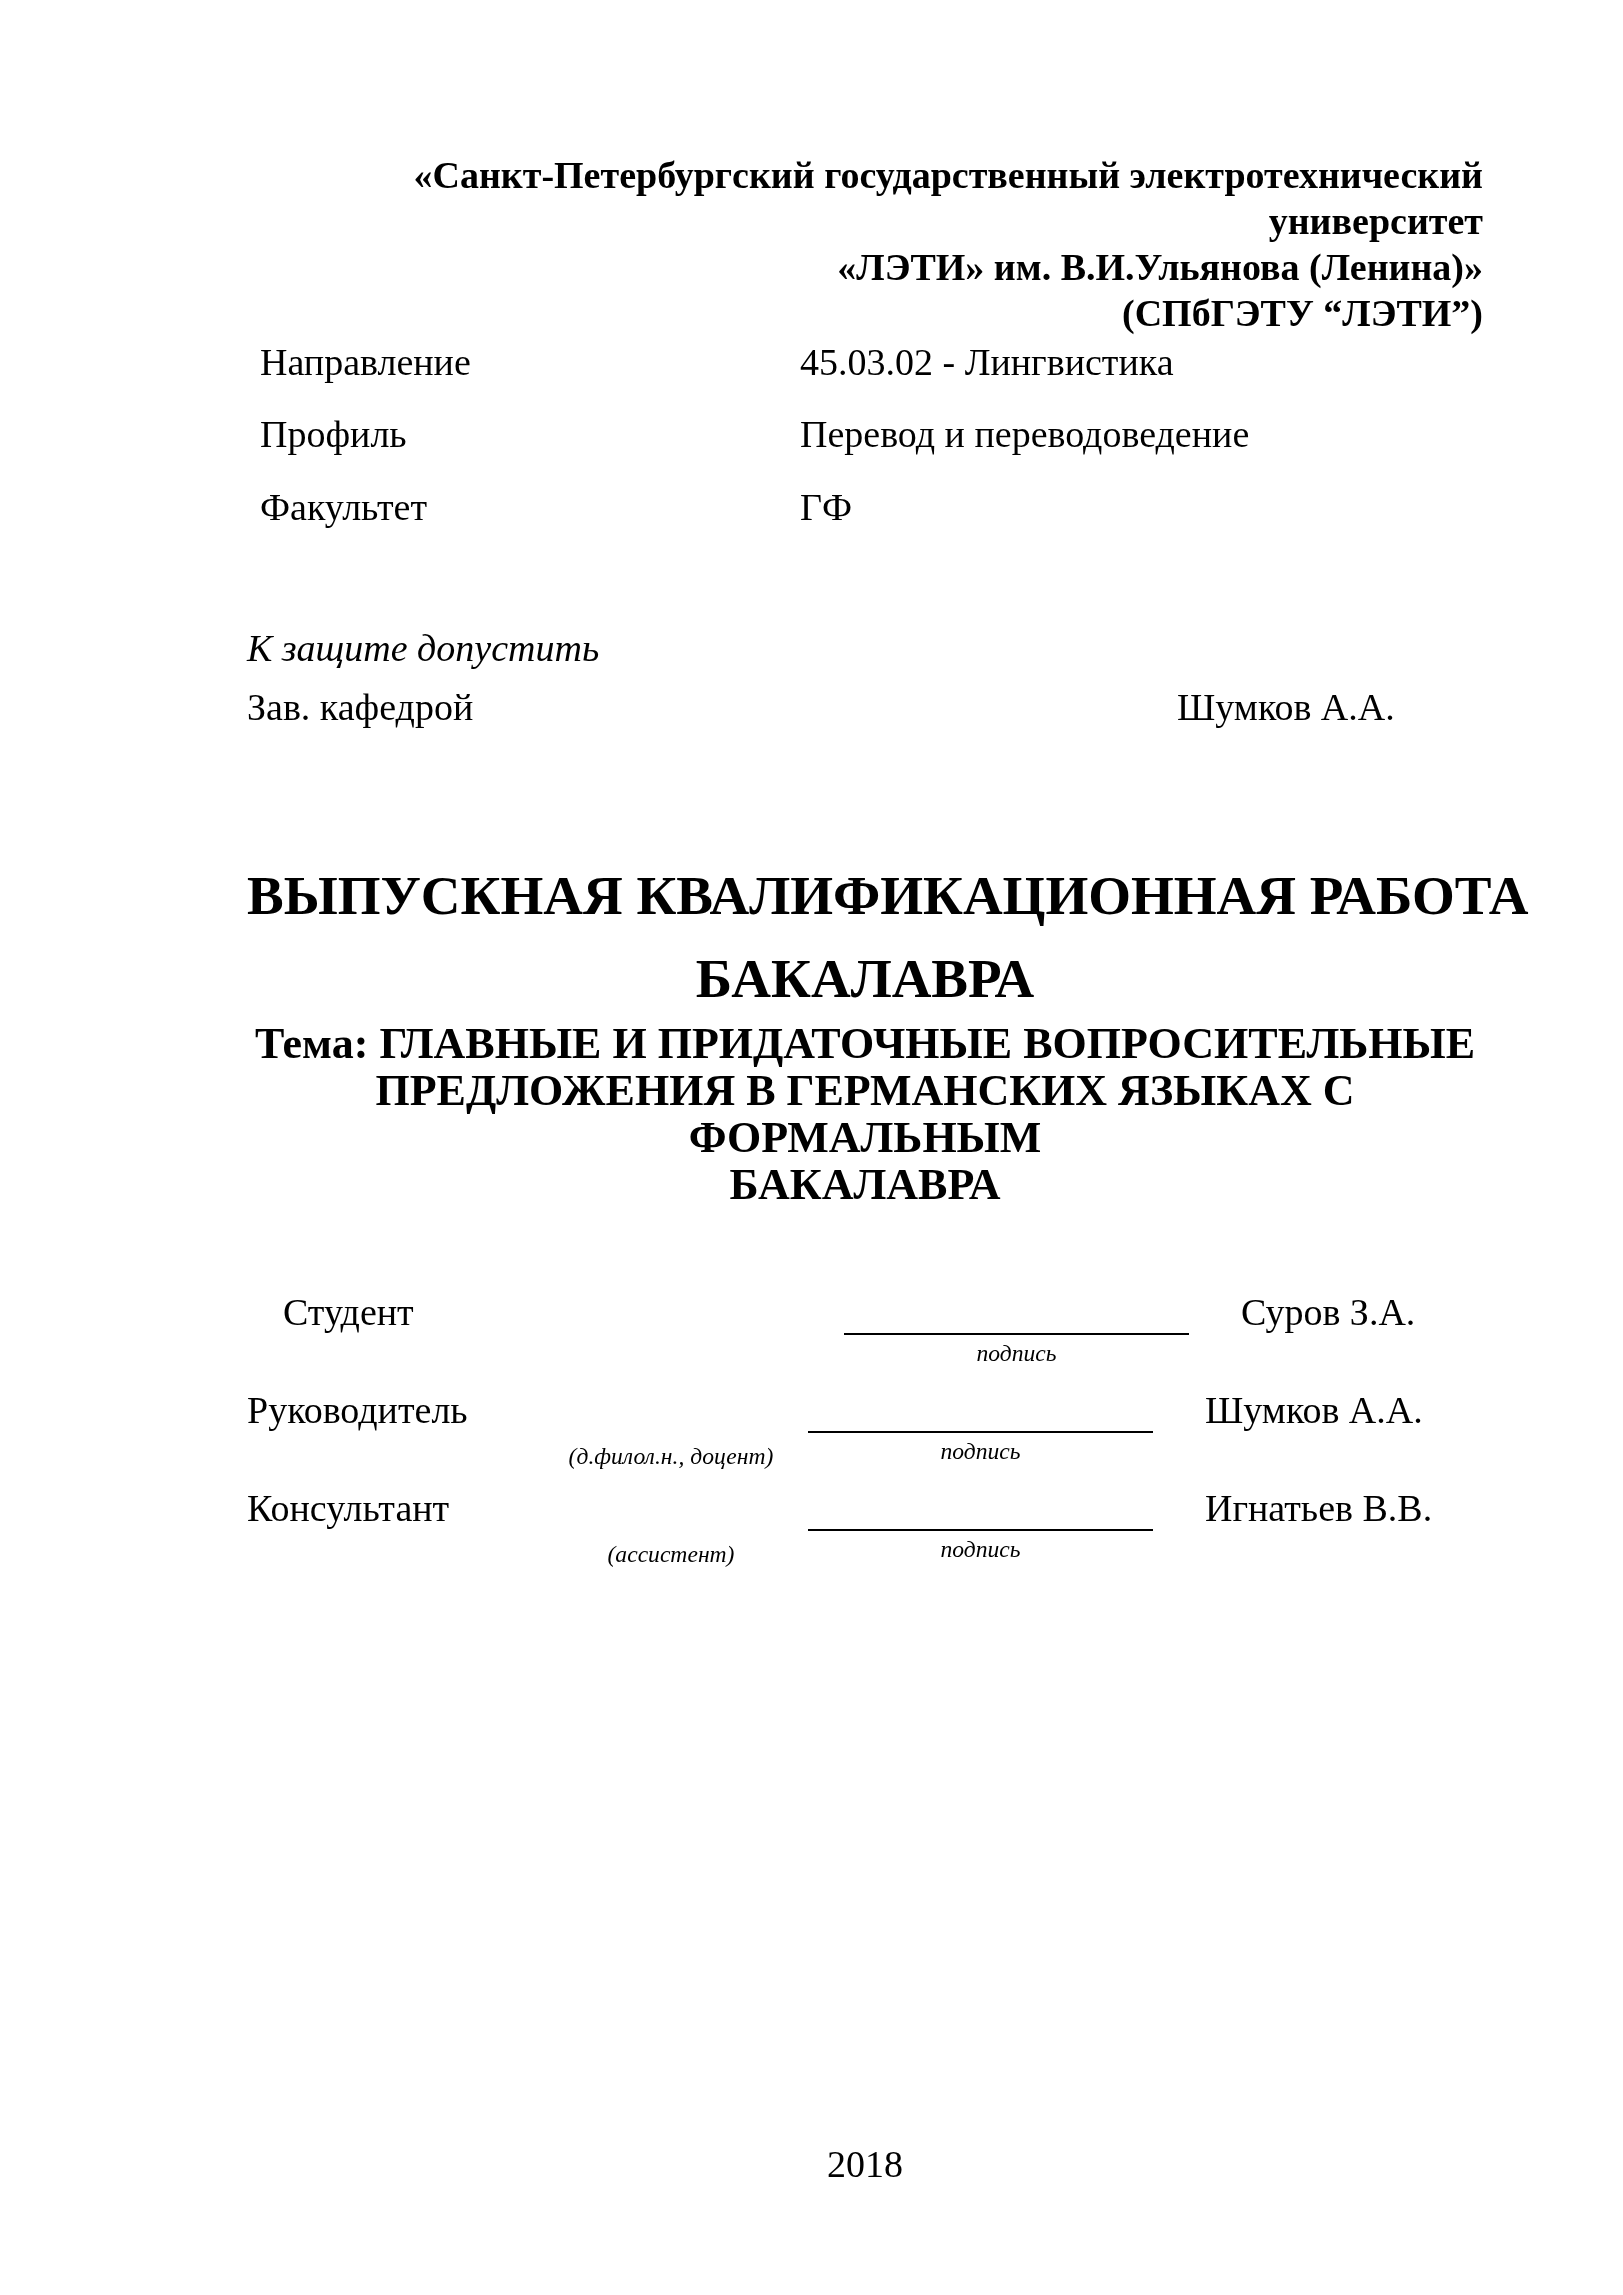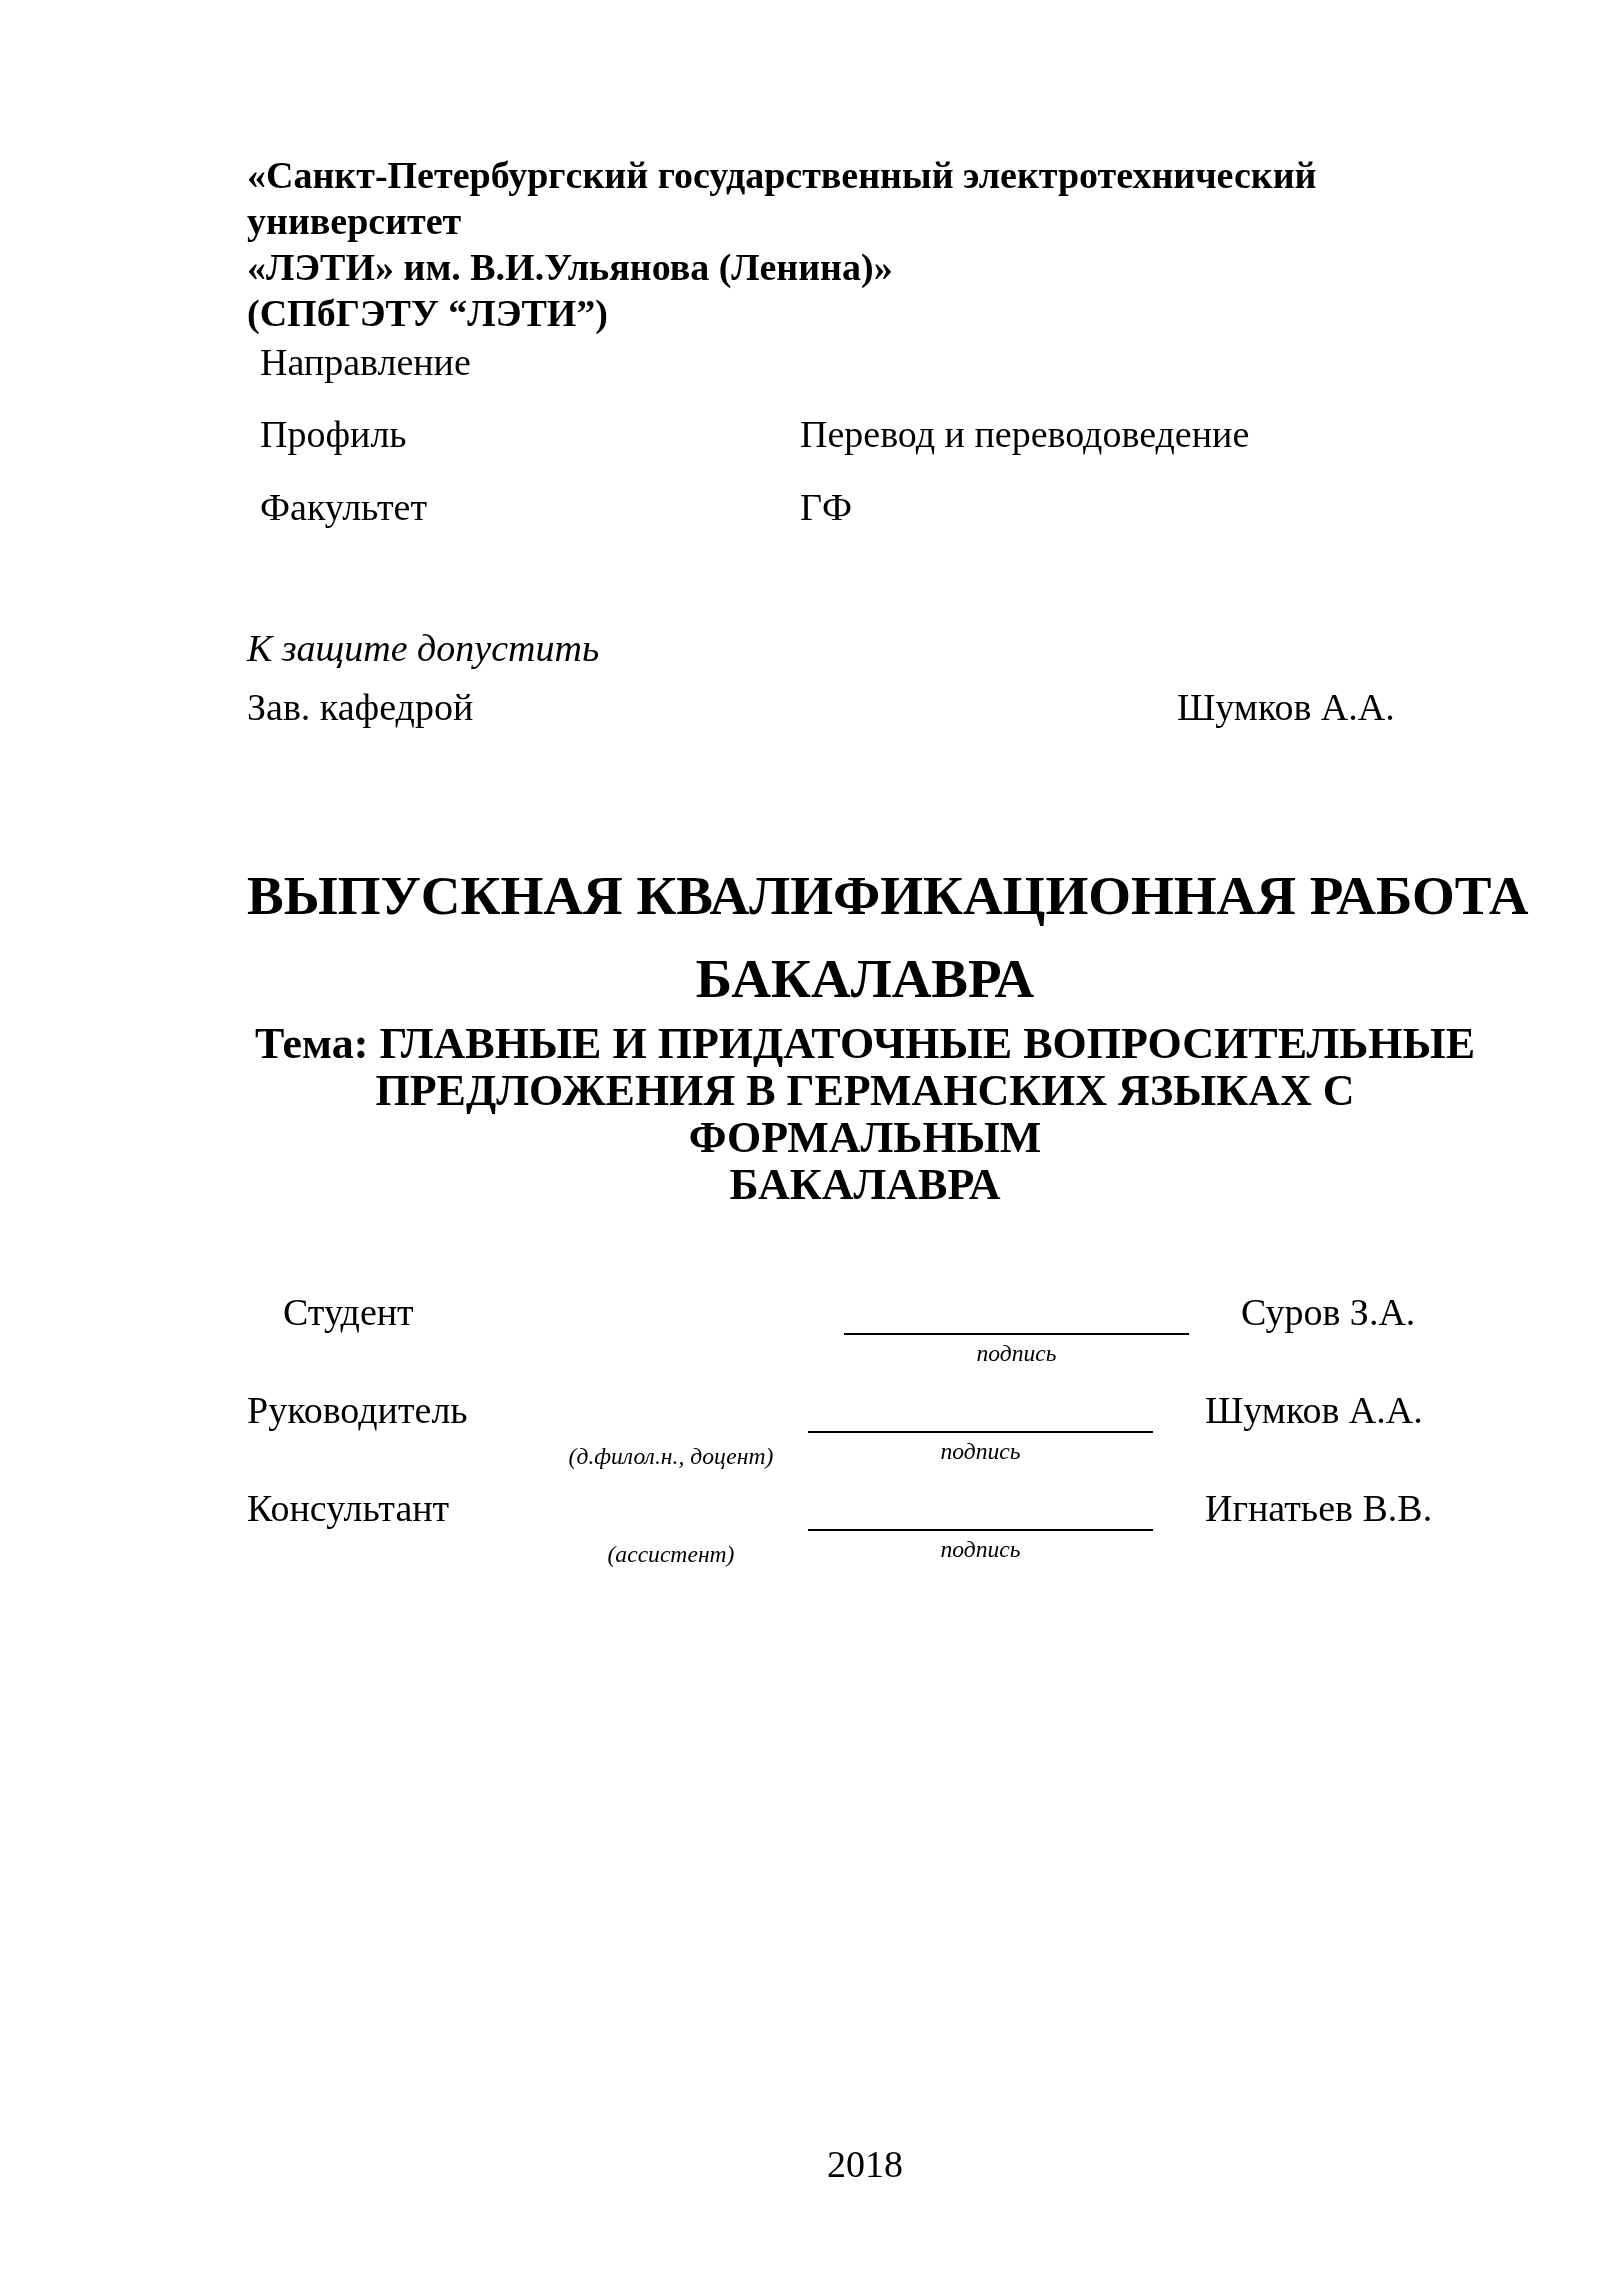--- a/index.html
+++ b/index.html
@@ -9,21 +9,21 @@
     height: 2295px;
     background: #ffffff;
     color: #000000;
     font-family: "Liberation Serif", "DejaVu Serif", serif;
     overflow: hidden;
   }
   
   .univ-header {
     position: absolute;
     top: 152px; left: 247px; width: 1236px;
-    text-align: left;
+    text-align: right;
     font-weight: bold;
     font-size: 38px;
     line-height: 46px;
   }
   
   .spec-row { position: absolute; left: 247px; width: 1236px; height: 46px; font-size: 38px; line-height: 44px; }
   .spec-row.r1 { top: 340px; }
   .spec-row.r2 { top: 412px; }
   .spec-row.r3 { top: 485px; }
   .spec-row.r4 { top: 557px; }
@@ -79,20 +79,21 @@
 <div class="page">
 
   <div class="univ-header">
     <div>«Санкт-Петербургский государственный электротехнический университет</div>
     <div>«ЛЭТИ» им. В.И.Ульянова (Ленина)»</div>
     <div>(СПбГЭТУ “ЛЭТИ”)</div>
   </div>
 
   <div class="spec-row r1">
     <span class="spec-label">Направление</span>
+    <span class="spec-value">45.03.02 - Лингвистика</span>
   </div>
   <div class="spec-row r2">
     <span class="spec-label">Профиль</span>
     <span class="spec-value">Перевод и переводоведение</span>
   </div>
   <div class="spec-row r3">
     <span class="spec-label">Факультет</span>
     <span class="spec-value">ГФ</span>
   </div>
 

